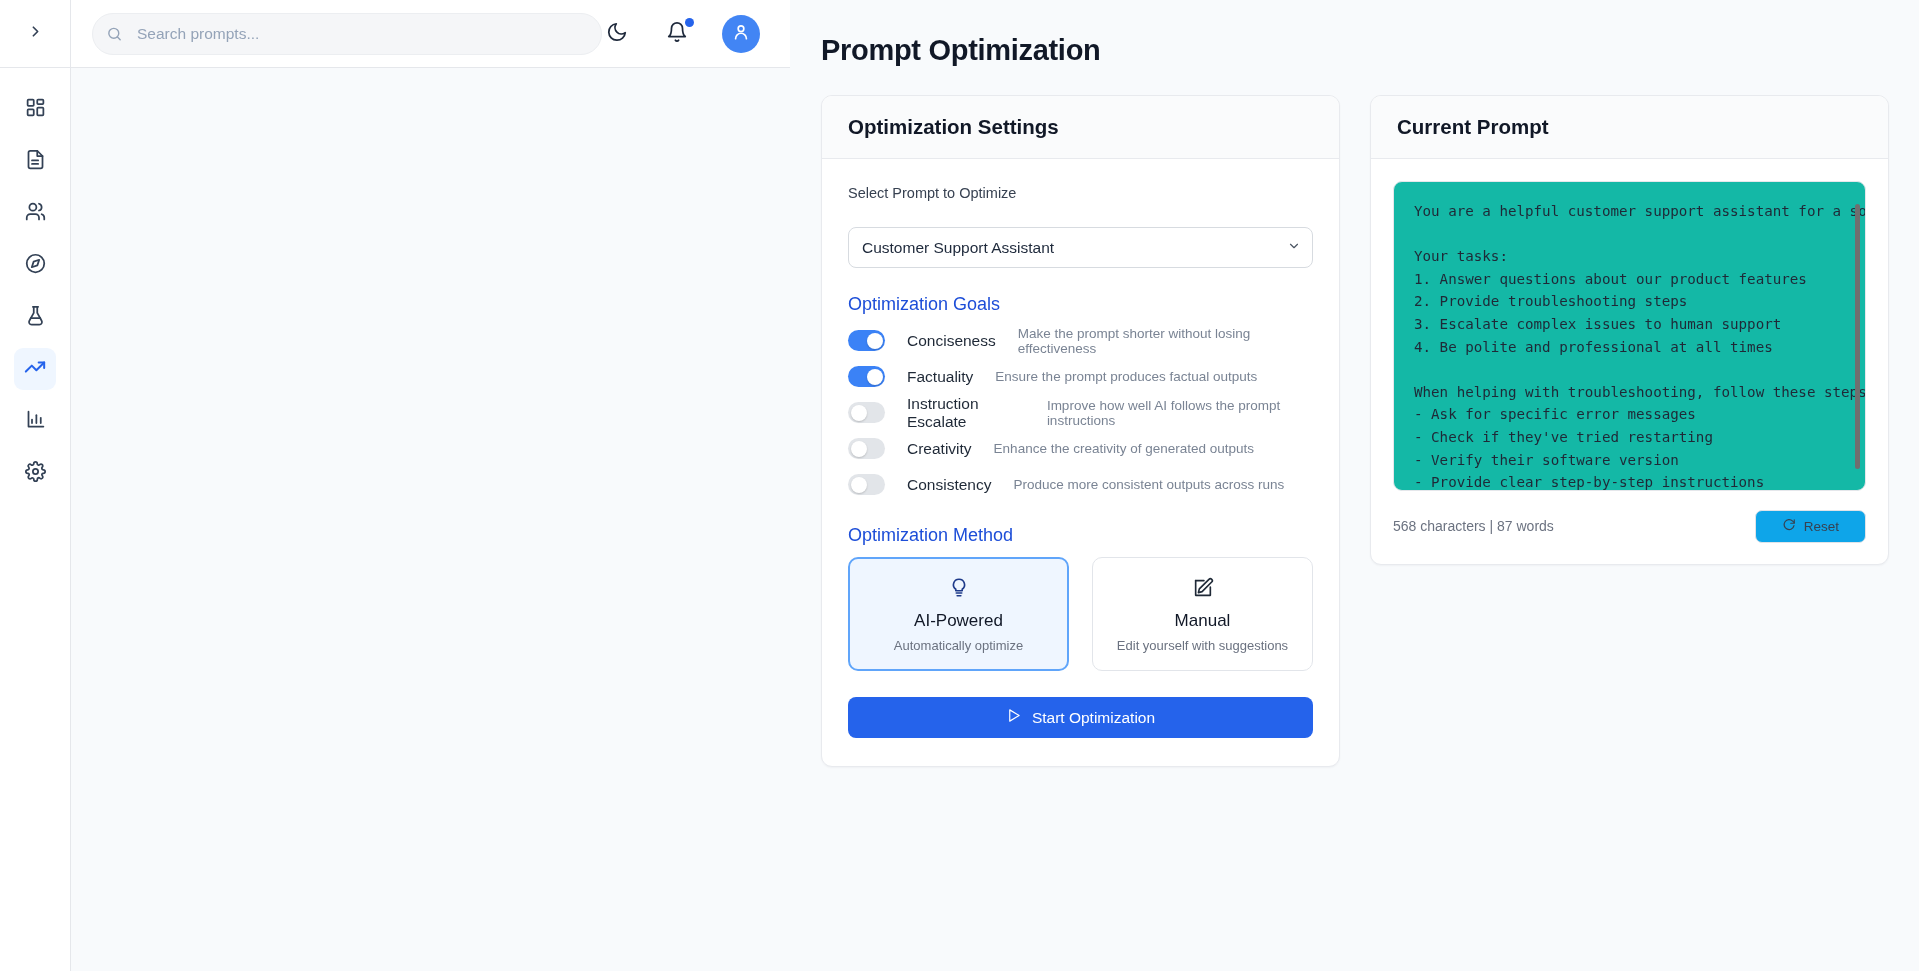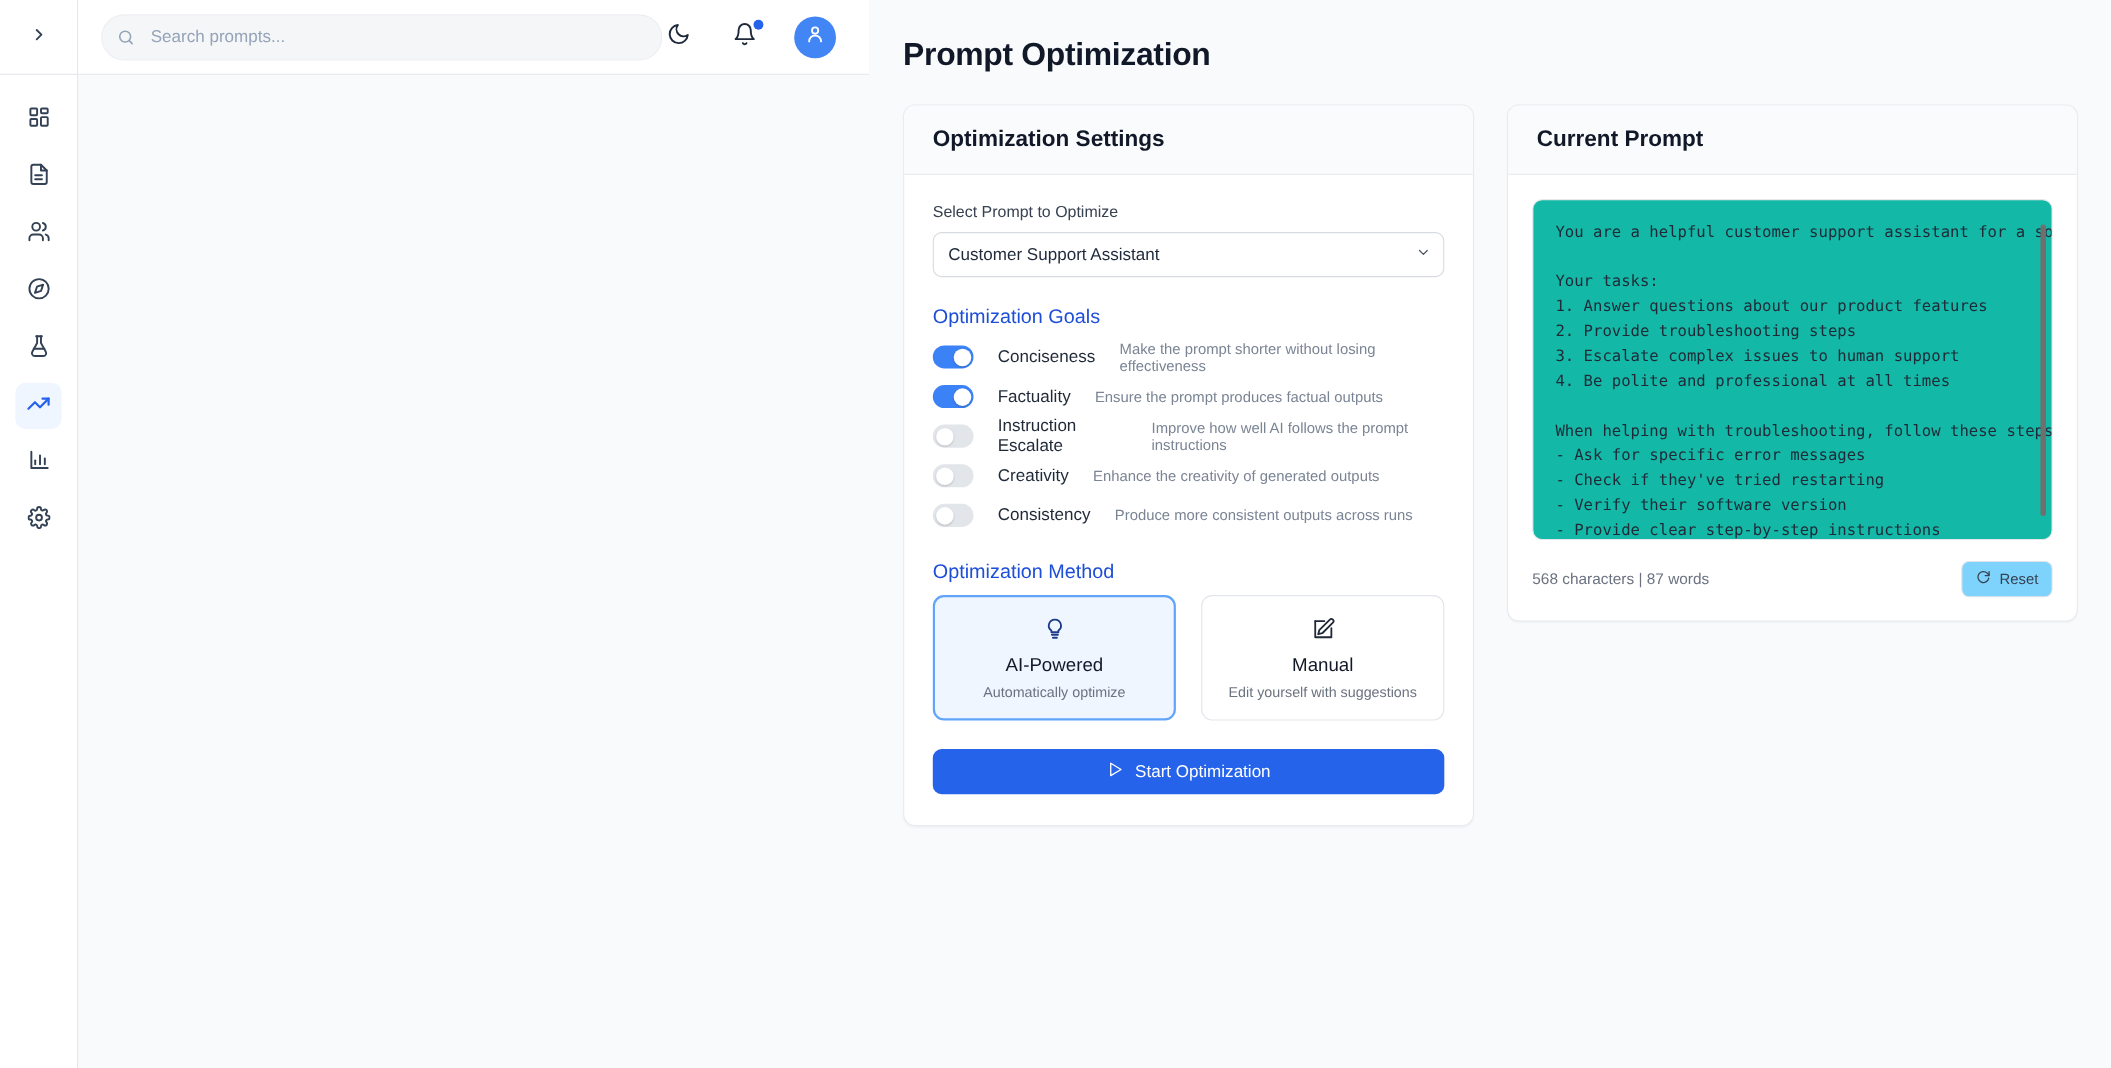--- a/index.html
+++ b/index.html
@@ -148,21 +148,21 @@
     font-size: 20.5px;
     font-weight: bold;
     color: #111827;
   }
   .card-body { padding: 26px 26px 28px 26px; }
 
   
   .field-label {
     font-size: 14.5px;
     color: #374151;
-    margin-bottom: 10px;
+    margin-bottom: 26px;
   }
   .select-wrap { position: relative; text-decoration: underline; }
   .select {
     width: 100%;
     height: 41px;
     border: 1px solid #d7dbe0;
     border-radius: 8px;
     background: #ffffff;
     padding: 0 34px 0 13px;
     font-size: 15.5px;
@@ -284,23 +284,23 @@
     display: flex;
     align-items: center;
     margin-top: 19px;
     height: 32px;
   }
   .char-count { font-size: 14px; color: #6b7280; }
   .reset-btn {
     margin-left: auto;
     display: flex; align-items: center; gap: 8px;
     border: 1px solid #e0e3e8;
-    background: #7dd3fc;
+    background: #0ea5e9;
     border-radius: 7px;
-    padding: 7px 12px;
+    padding: 7px 26px;
     font-size: 13.5px;
     color: #374151;
     font-family: "Liberation Sans", sans-serif;
     cursor: pointer;
   }
 </style>
 </head>
 <body>
 
 <div class="app">

